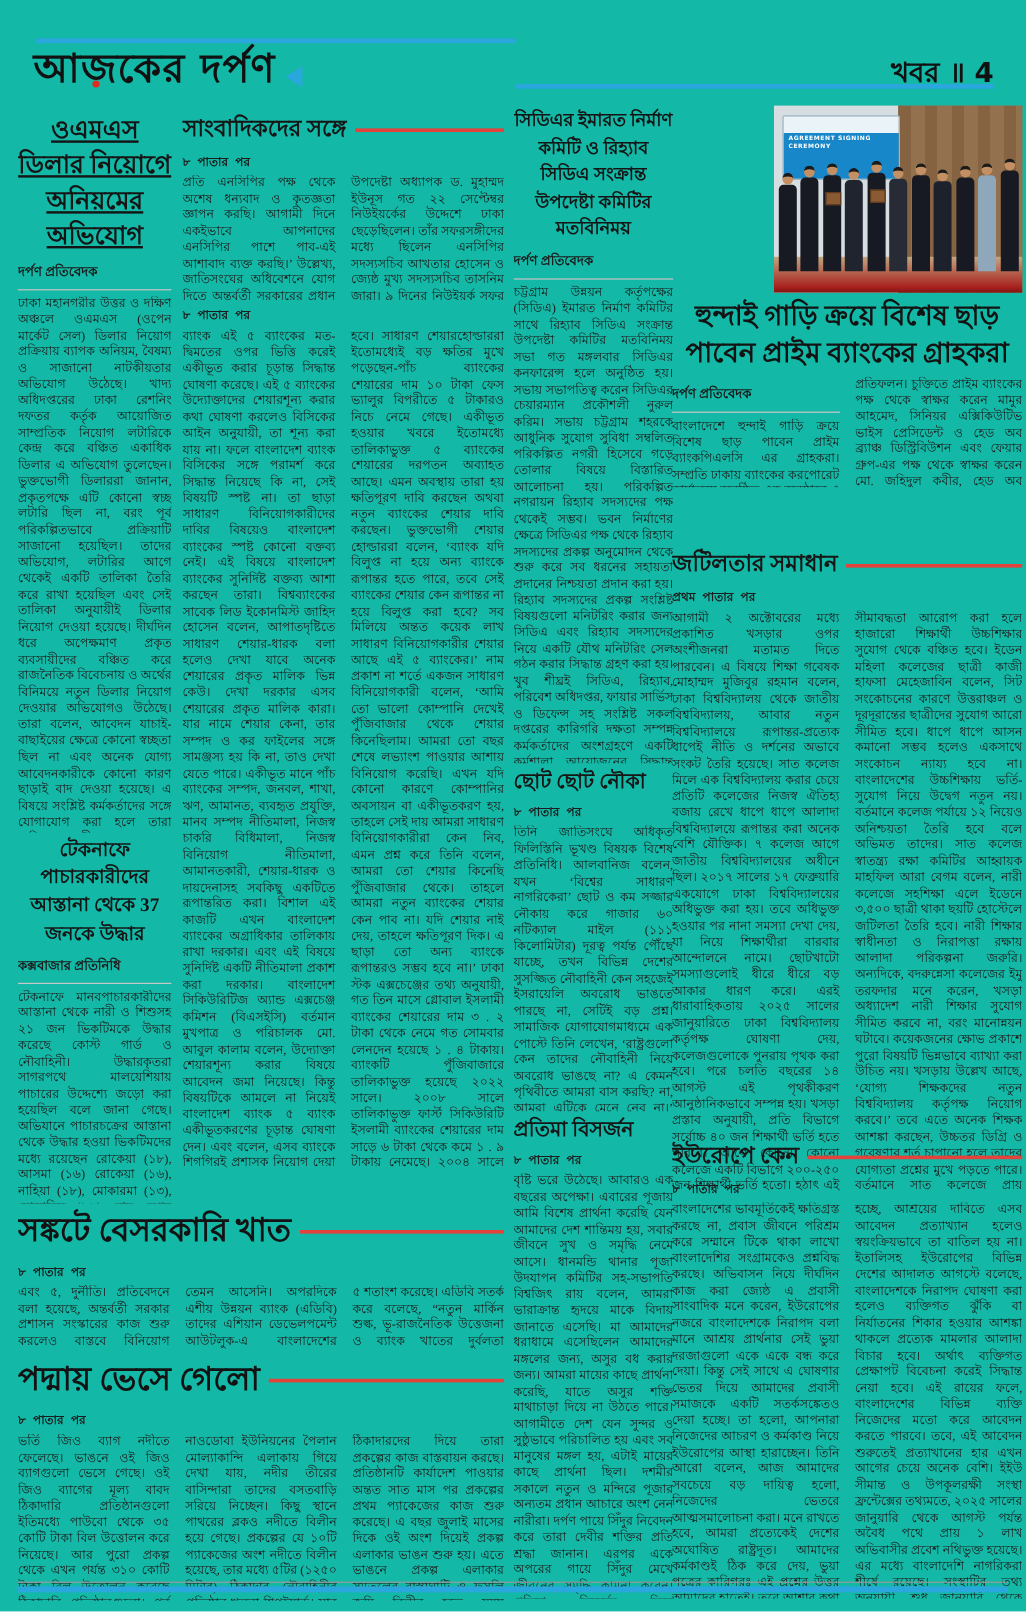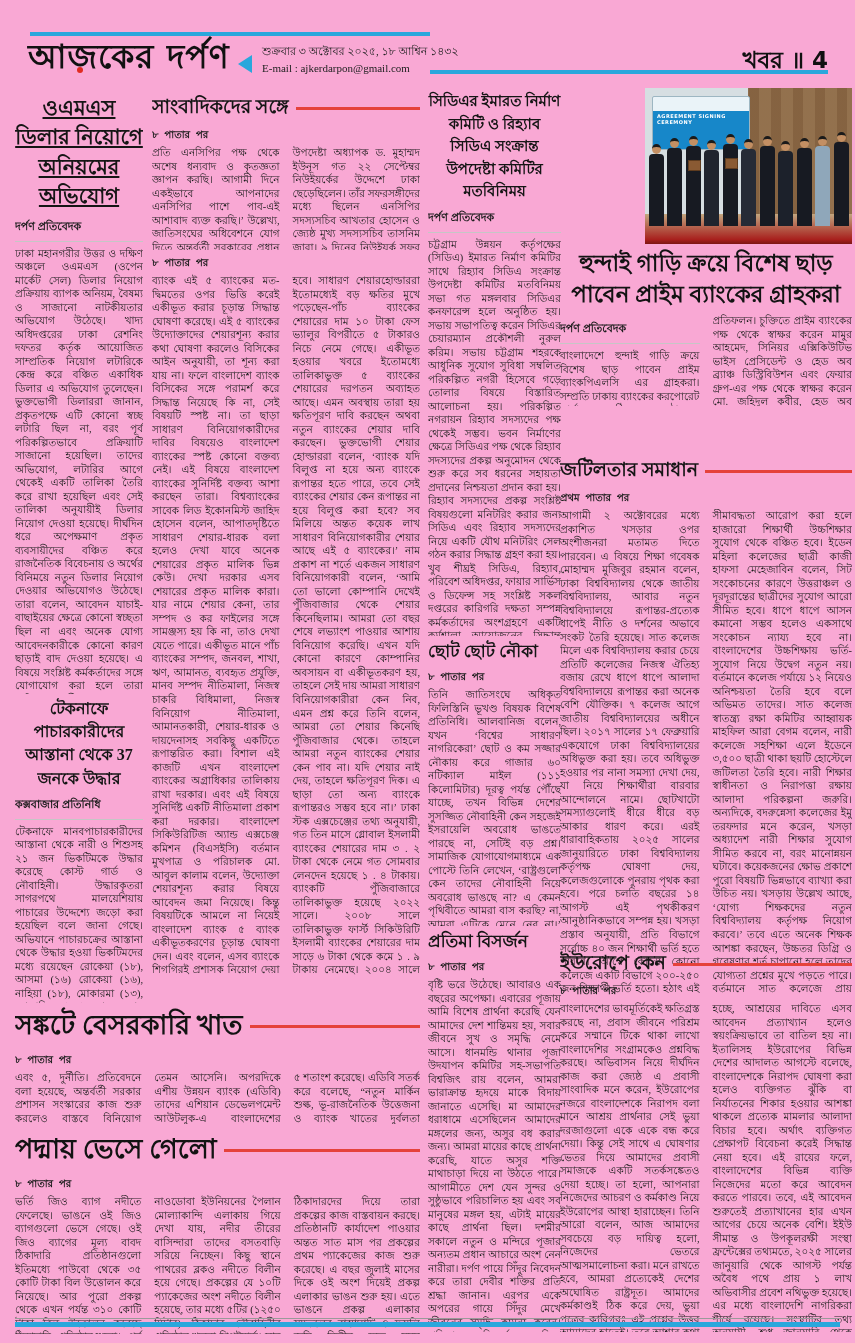--- a/index.html
+++ b/index.html
@@ -1,16 +1,16 @@
 <!DOCTYPE html>
 <html><head>
 <meta charset="utf-8">
 <style>
   html,body{margin:0;padding:0;background:#ffffff;}
-  .page{position:relative;width:855px;height:1343px;background:#f9a8d4;overflow:hidden;
+  .page{position:relative;width:855px;height:1343px;background:#14b8a6;overflow:hidden;
         font-family:"Liberation Serif","DejaVu Serif",serif;color:#1c1c1c;}
   .abs{position:absolute;}
   .rule-blue{background:#2aa7dc;height:4px;}
   
   .masthead{font-family:"DejaVu Sans","Liberation Sans",sans-serif;font-weight:800;font-size:33px;
             letter-spacing:1px;color:#111;line-height:1;white-space:nowrap;}
   .mast-dot{display:inline-block;width:6px;height:6px;border-radius:50%;background:#e02b20;
             position:absolute;left:49px;top:27px;}
   .tri-left{display:inline-block;width:0;height:0;border-top:9px solid transparent;
             border-bottom:9px solid transparent;border-right:14px solid #2aa7dc;margin-left:8px;
@@ -53,24 +53,20 @@
 </style>
 </head>
 <body>
 
 <div class="page">
 
   <div class="abs rule-blue" style="left:30px;top:32px;width:400px;"></div>
   <div class="abs" style="left:28px;top:40px;">
     <span class="masthead">আজকের দর্পণ</span><span class="tri-left"></span>
     <span class="mast-dot"></span>
-  </div>
-  <div class="abs dateline" style="left:262px;top:43px;">
-    <div>শুক্রবার ৩ অক্টোবর ২০২৫, ১৮ আশ্বিন ১৪৩২</div>
-    <div>E-mail : ajkerdarpon@gmail.com</div>
   </div>
   <div class="abs pageno" style="left:700px;top:42px;width:128px;">খবর ॥ 4</div>
   <div class="abs rule-blue" style="left:430px;top:70px;width:398px;"></div>
 
   <div class="abs" style="left:15px;top:94px;width:128px;height:600px;overflow:hidden;">
     <div class="hl-c hl-big">ওএমএস ডিলার নিয়োগে অনিয়মের অভিযোগ</div>
     <div class="byline">দর্পণ প্রতিবেদক</div>
     <div class="body-t" style="height:470px;">ঢাকা মহানগরীর উত্তর ও দক্ষিণ অঞ্চলে ওএমএস (ওপেন মার্কেট সেল) ডিলার নিয়োগ প্রক্রিয়ায় ব্যাপক অনিয়ম, বৈষম্য ও সাজানো নাটকীয়তার অভিযোগ উঠেছে। খাদ্য অধিদপ্তরের ঢাকা রেশনিং দফতর কর্তৃক আয়োজিত সাম্প্রতিক নিয়োগ লটারিকে কেন্দ্র করে বঞ্চিত একাধিক ডিলার এ অভিযোগ তুলেছেন। ভুক্তভোগী ডিলাররা জানান, প্রকৃতপক্ষে এটি কোনো স্বচ্ছ লটারি ছিল না, বরং পূর্ব পরিকল্পিতভাবে প্রক্রিয়াটি সাজানো হয়েছিল। তাদের অভিযোগ, লটারির আগে থেকেই একটি তালিকা তৈরি করে রাখা হয়েছিল এবং সেই তালিকা অনুযায়ীই ডিলার নিয়োগ দেওয়া হয়েছে। দীর্ঘদিন ধরে অপেক্ষমাণ প্রকৃত ব্যবসায়ীদের বঞ্চিত করে রাজনৈতিক বিবেচনায় ও অর্থের বিনিময়ে নতুন ডিলার নিয়োগ দেওয়ার অভিযোগও উঠেছে। তারা বলেন, আবেদন যাচাই-বাছাইয়ের ক্ষেত্রে কোনো স্বচ্ছতা ছিল না এবং অনেক যোগ্য আবেদনকারীকে কোনো কারণ ছাড়াই বাদ দেওয়া হয়েছে। এ বিষয়ে সংশ্লিষ্ট কর্মকর্তাদের সঙ্গে যোগাযোগ করা হলে তারা অভিযোগ অস্বীকার করে বলেন, নিয়োগ প্রক্রিয়া সম্পূর্ণ নিয়ম মেনেই সম্পন্ন হয়েছে। কোনো ডিলার অনিয়ম করলে যথাযথ প্রমাণের ভিত্তিতে শাস্তির ব্যবস্থা করতে হবে। ভুক্তভোগী ডিলাররা ইতোমধ্যে একাধিক দপ্তরে অভিযোগ দায়ের করেছেন এবং বিষয়টি তদন্ত করে আইনানুগ ব্যবস্থা নেওয়ার আহ্বান জানিয়েছেন। ঊর্ধ্বতন কর্তৃপক্ষের হস্তক্ষেপ কামনা করেছেন। সূত্র জানায়, এ ঘটনায় বঞ্চিত ডিলাররা সংগঠিত হয়ে আন্দোলনের প্রস্তুতি নিচ্ছেন। যদি তাদের দাবি পূরণ না হয়, তবে রাজধানীতে ব্যাপক আন্দোলনের কর্মসূচি দেয়া হবে বলে জানা গেছে।</div>
   </div>
 

